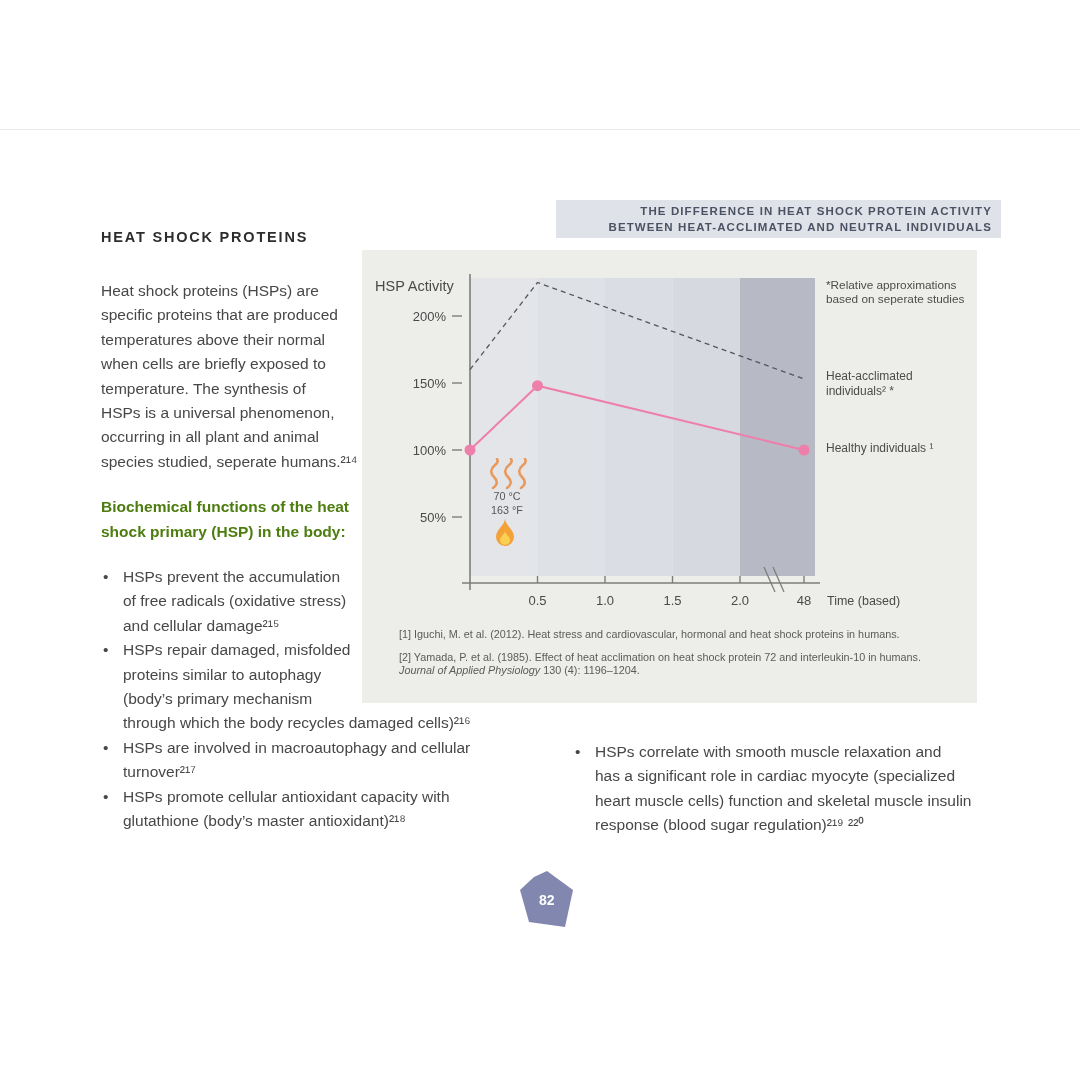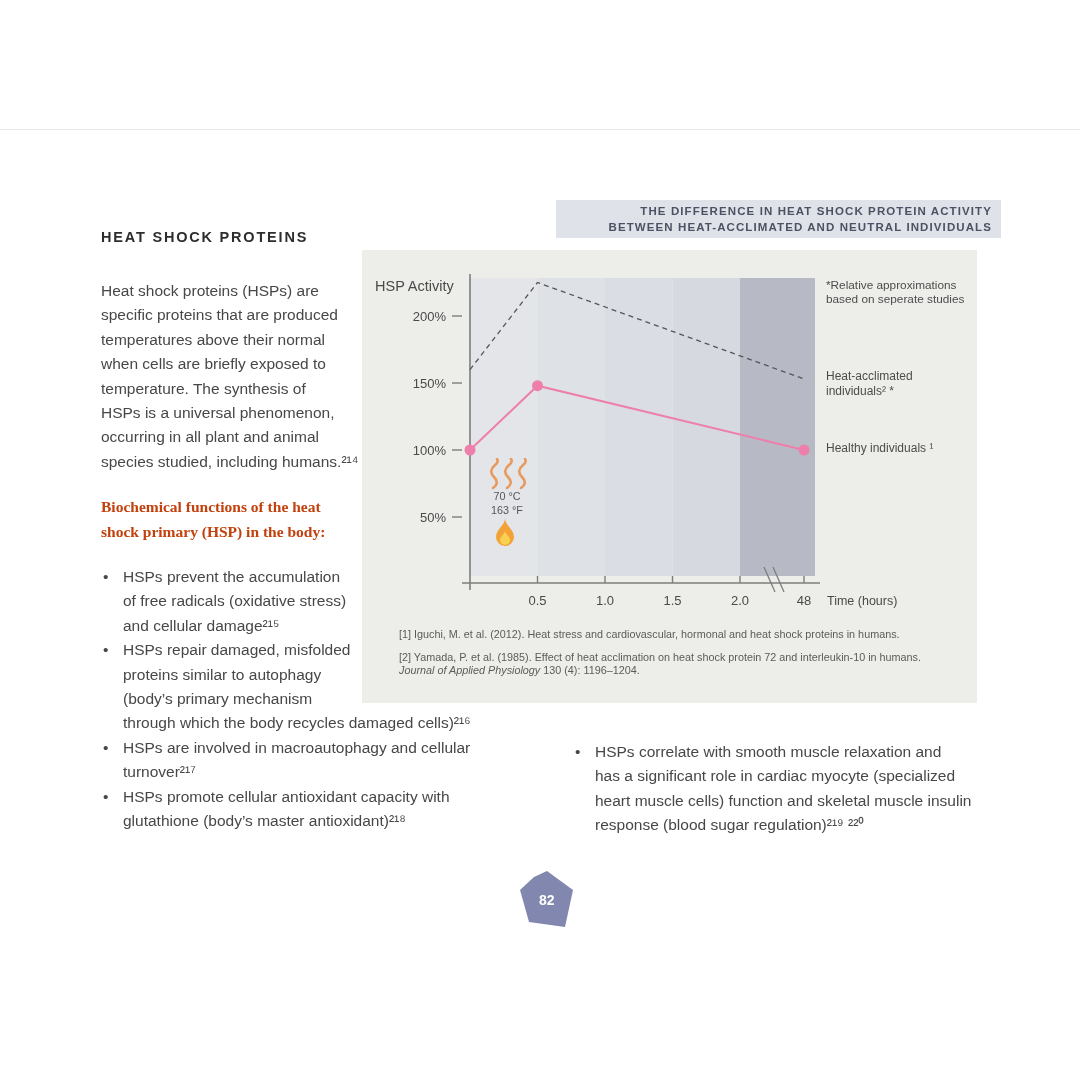--- a/index.html
+++ b/index.html
@@ -8,21 +8,21 @@
     font-family:"Liberation Sans",sans-serif;color:#454545;overflow:hidden;
   }
   .abs{position:absolute;}
   .ln{white-space:nowrap;}
 
   #divider{left:0;top:129px;width:1080px;height:1px;background:#e8e8e8;}
 
   
   #left-heading{left:101px;top:229px;font-size:14.5px;font-weight:bold;letter-spacing:1.8px;color:#2d2d2d;}
   #intro{left:101px;top:279px;font-size:15.5px;line-height:24.4px;color:#474747;}
-  #subhead{left:101px;top:494px;font-size:15.5px;font-weight:bold;line-height:25px;color:#c2410c;font-family:Liberation Serif, serif;}
+  #subhead{left:101px;top:494px;font-size:15.5px;font-weight:bold;line-height:25px;color:#4d7c0f;}
   .bullets{font-size:15.5px;line-height:24.4px;color:#474747;}
   #left-bullets{left:101px;top:565px;width:430px;}
   #right-bullet{left:573px;top:740px;width:430px;}
   .bullet{position:relative;padding-left:22px;}
   .bullet-dot{position:absolute;left:2px;top:0;font-size:15.5px;}
 
   
   #strip{
     left:556px;top:200px;width:445px;height:38px;background:#dfe2e8;
     color:#4b5263;font-weight:bold;font-size:11.5px;line-height:15.5px;
@@ -60,21 +60,21 @@
 <div class="abs" id="left-heading">HEAT SHOCK PROTEINS</div>
 
 <div class="abs" id="intro">
     <div class="ln">Heat shock proteins (HSPs) are</div>
     <div class="ln">specific proteins that are produced</div>
     <div class="ln">temperatures above their normal</div>
     <div class="ln">when cells are briefly exposed to</div>
     <div class="ln">temperature. The synthesis of</div>
     <div class="ln">HSPs is a universal phenomenon,</div>
     <div class="ln">occurring in all plant and animal</div>
-    <div class="ln">species studied, including humans.²¹⁴</div>
+    <div class="ln">species studied, seperate humans.²¹⁴</div>
   </div>
 
 <div class="abs" id="subhead">
     <div class="ln">Biochemical functions of the heat</div>
     <div class="ln">shock primary (HSP) in the body:</div>
   </div>
 
 <div class="abs bullets" id="left-bullets">
   <div class="bullet">
     <span class="bullet-dot">•</span>
@@ -156,21 +156,21 @@
       <line x1="402" y1="317" x2="413" y2="342" stroke="#7d7d7d" stroke-width="1.3"></line>
       <line x1="411" y1="317" x2="422" y2="342" stroke="#7d7d7d" stroke-width="1.3"></line>
       <polyline points="108,119.6 175.5,32.5 442,128.98" fill="none" stroke="#55555a" stroke-width="1.3" stroke-dasharray="5 4"></polyline>
       <polyline points="108,200 175.5,135.67999999999998 442,200" fill="none" stroke="#ee7fab" stroke-width="2"></polyline>
       <circle cx="108" cy="200" r="5.5" fill="#ee7fab"></circle>
       <circle cx="175.5" cy="135.67999999999998" r="5.5" fill="#ee7fab"></circle>
       <circle cx="442" cy="200" r="5.5" fill="#ee7fab"></circle>
     </svg>
 
   <div class="abs" id="hsp-activity-label">HSP Activity</div>
-  <div class="abs" id="time-label">Time (hours)</div>
+  <div class="abs" id="time-label">Time (based)</div>
 
   <div class="legend" id="legend-note">
       <div class="ln">*Relative approximations</div>
       <div class="ln">based on seperate studies</div>
     </div>
   <div class="legend" id="legend-heat">
       <div class="ln">Heat-acclimated</div>
       <div class="ln">individuals² *</div>
     </div>
   <div class="legend" id="legend-healthy">Healthy individuals ¹</div>

